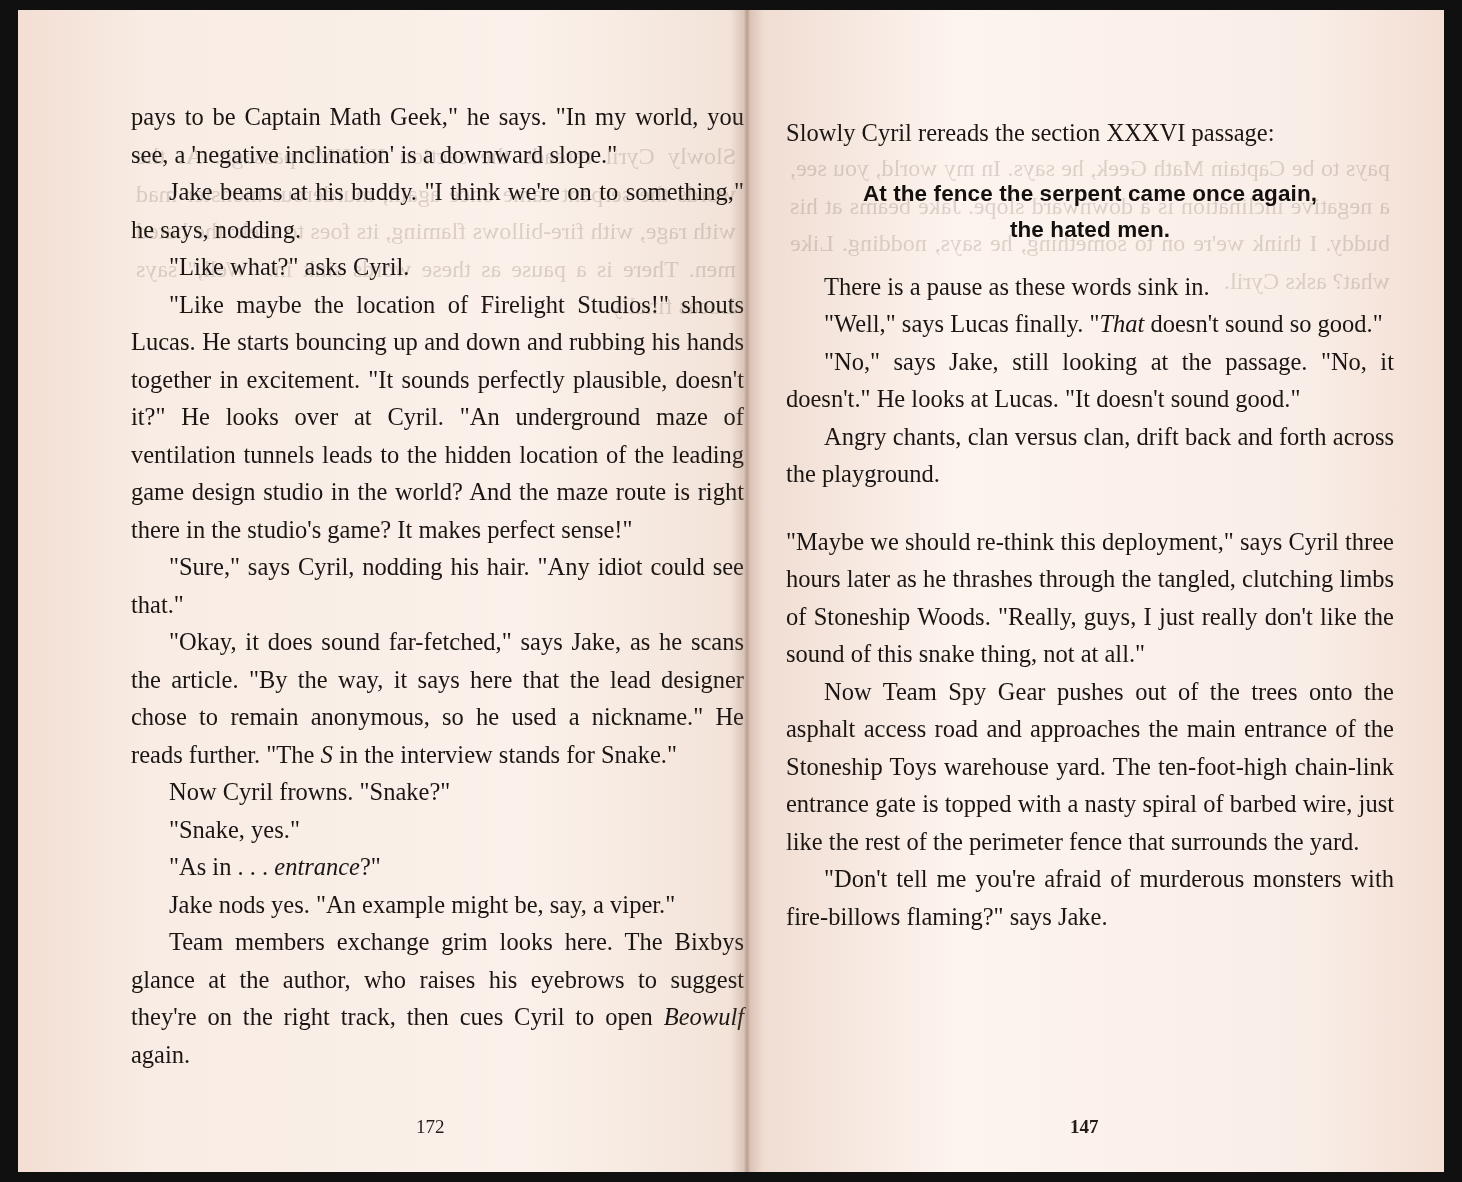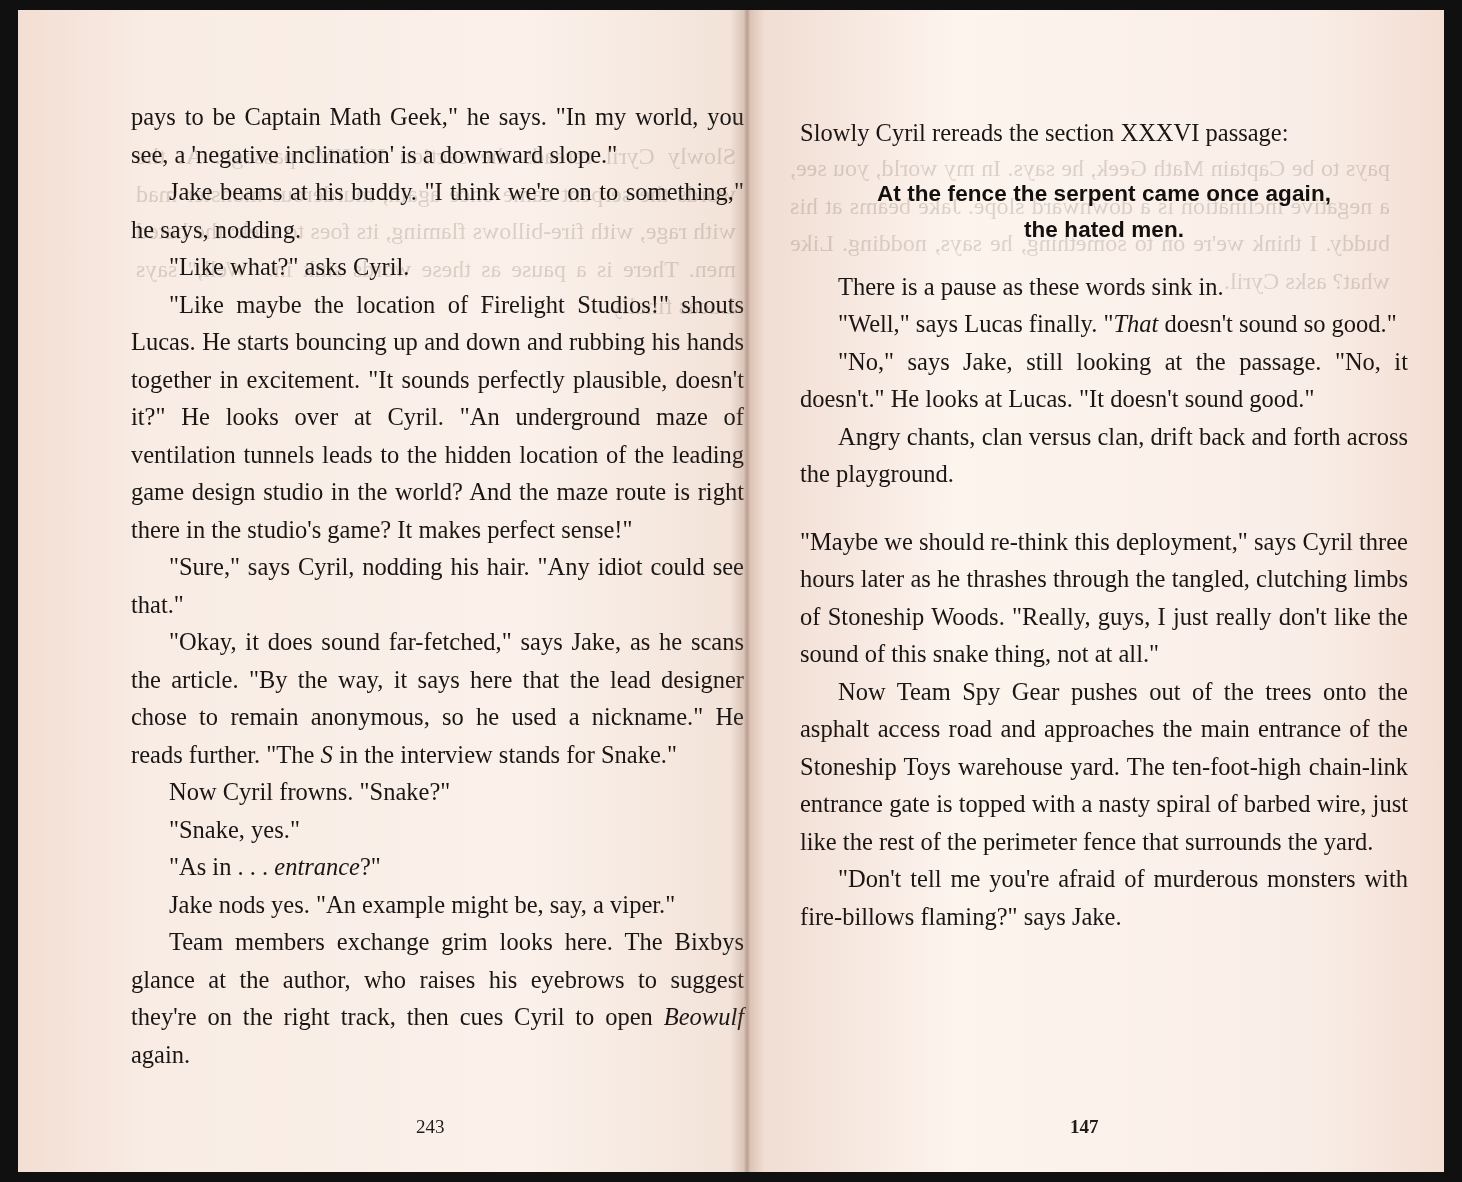--- a/index.html
+++ b/index.html
@@ -68,21 +68,20 @@
   }
   .left .textcol {
     left: 113px;
     top: 88px;
     width: 613px;
   }
   .right .textcol {
     left: 40px;
     top: 104px;
     width: 608px;
-    margin-left: 14px;
   }
   p {
     margin: 0;
     text-indent: 1.55em;
   }
   p.noindent {
     text-indent: 0;
   }
   p.break-before {
     margin-top: 30px;
@@ -138,21 +137,21 @@
         <p>"Like what?" asks Cyril.</p>
         <p>"Like maybe the location of Firelight Studios!" shouts Lucas. He starts bouncing up and down and rubbing his hands together in excitement. "It sounds perfectly plausible, doesn't it?" He looks over at Cyril. "An underground maze of ventilation tunnels leads to the hidden location of the leading game design studio in the world? And the maze route is right there in the studio's game? It makes perfect sense!"</p>
         <p>"Sure," says Cyril, nodding his hair. "Any idiot could see that."</p>
         <p>"Okay, it does sound far-fetched," says Jake, as he scans the article. "By the way, it says here that the lead designer chose to remain anonymous, so he used a nickname." He reads further. "The <i>S</i> in the interview stands for Snake."</p>
         <p>Now Cyril frowns. "Snake?"</p>
         <p>"Snake, yes."</p>
         <p>"As in . . . <i>entrance</i>?"</p>
         <p>Jake nods yes. "An example might be, say, a viper."</p>
         <p>Team members exchange grim looks here. The Bixbys glance at the author, who raises his eyebrows to suggest they're on the right track, then cues Cyril to open <i>Beowulf</i> again.</p>
       </div>
-      <div class="folio">243</div>
+      <div class="folio">172</div>
     </div>
 
     <div class="page right">
       <div class="bleed">
         pays to be Captain Math Geek, he says. In my world, you see, a negative inclination is a downward slope. Jake beams at his buddy. I think we're on to something, he says, nodding. Like what? asks Cyril.
       </div>
       <div class="textcol">
         <p class="noindent">Slowly Cyril rereads the section XXXVI passage:</p>
         <div class="verse">
           <div>At the fence the serpent came once again,</div>

